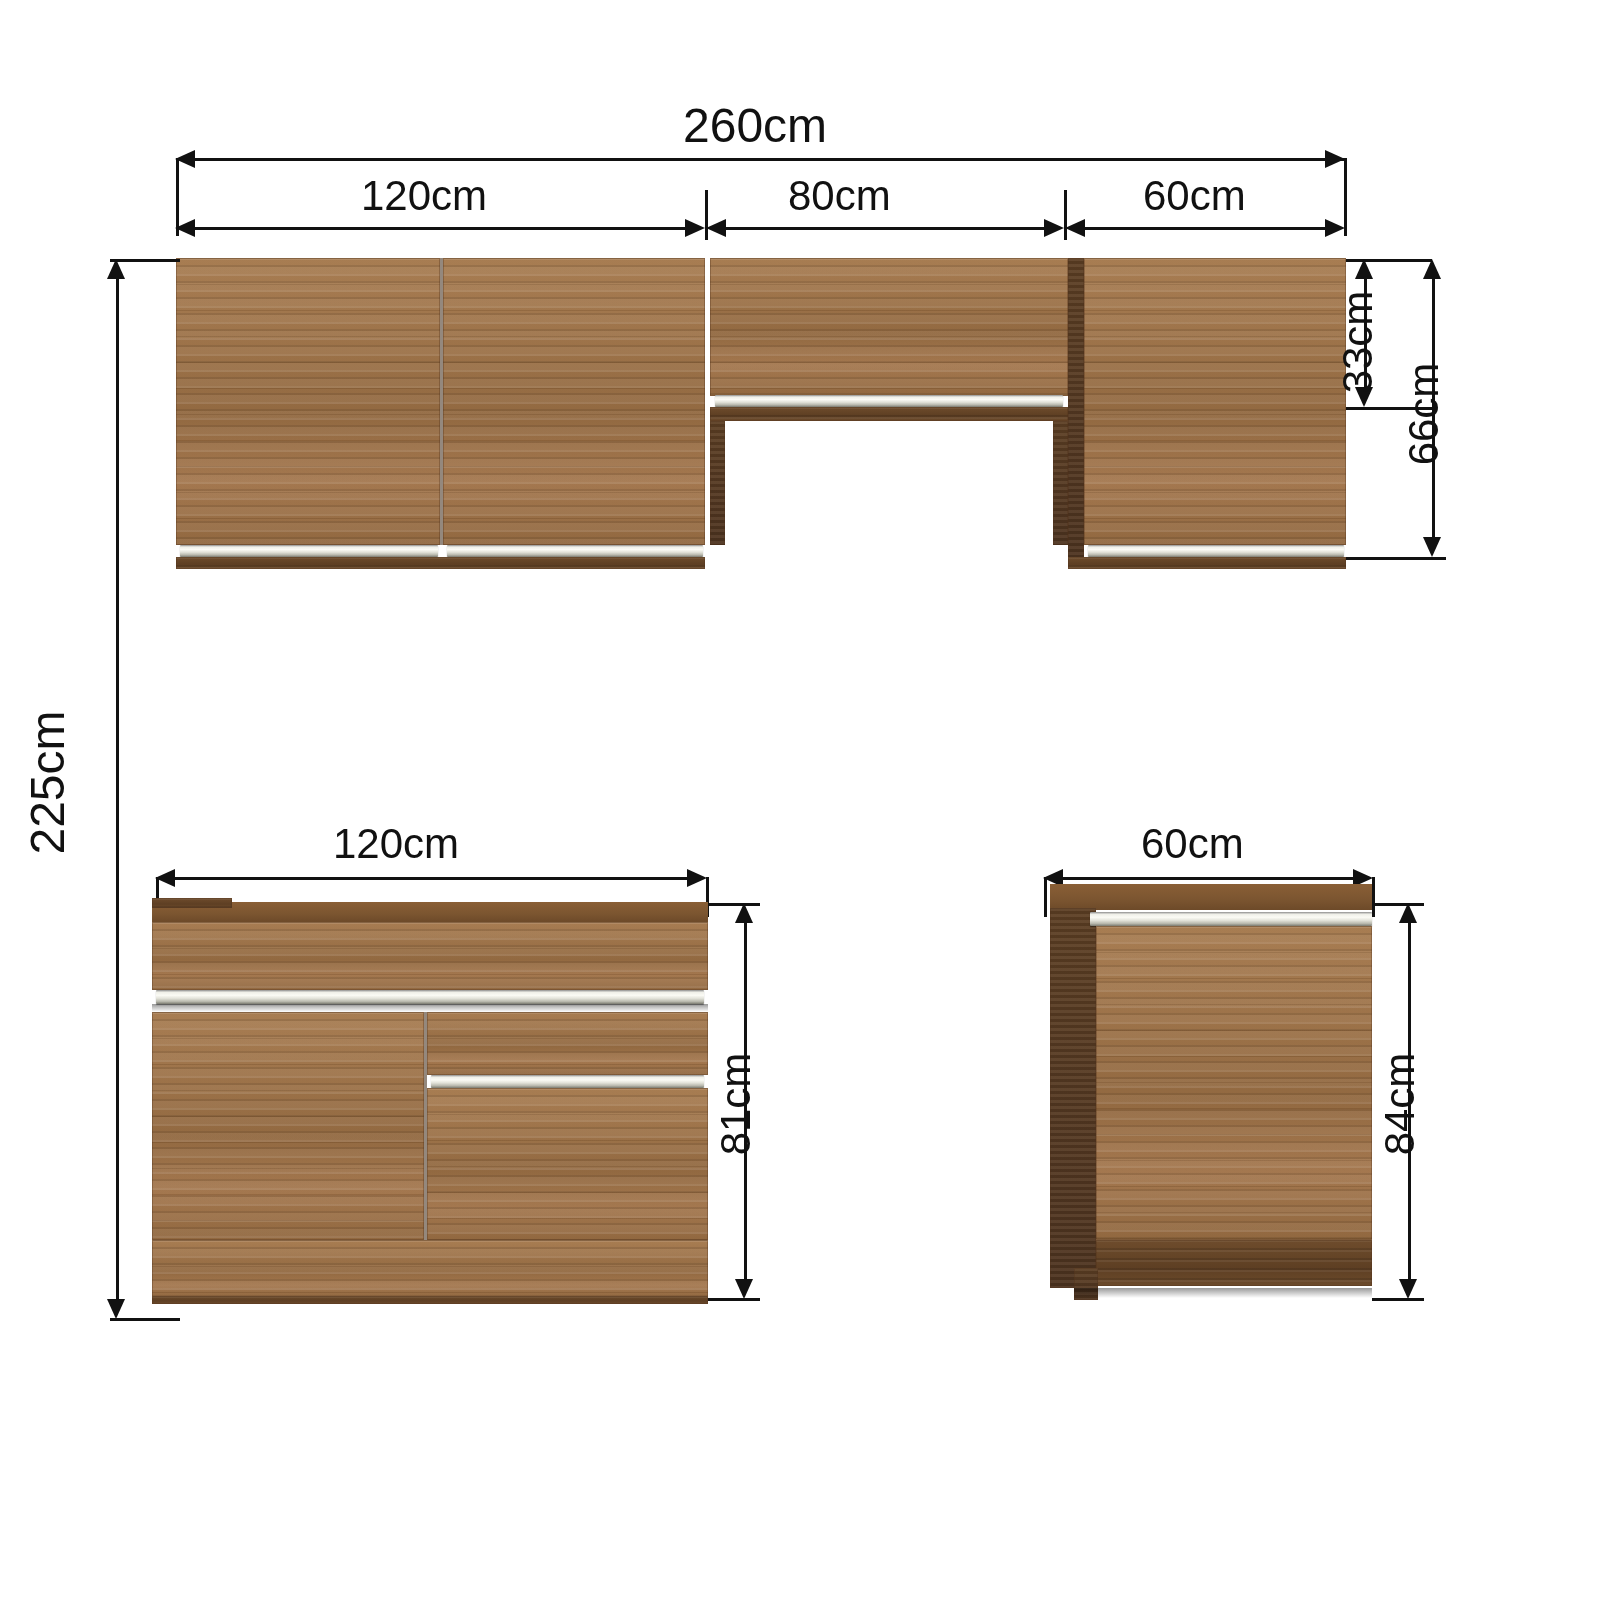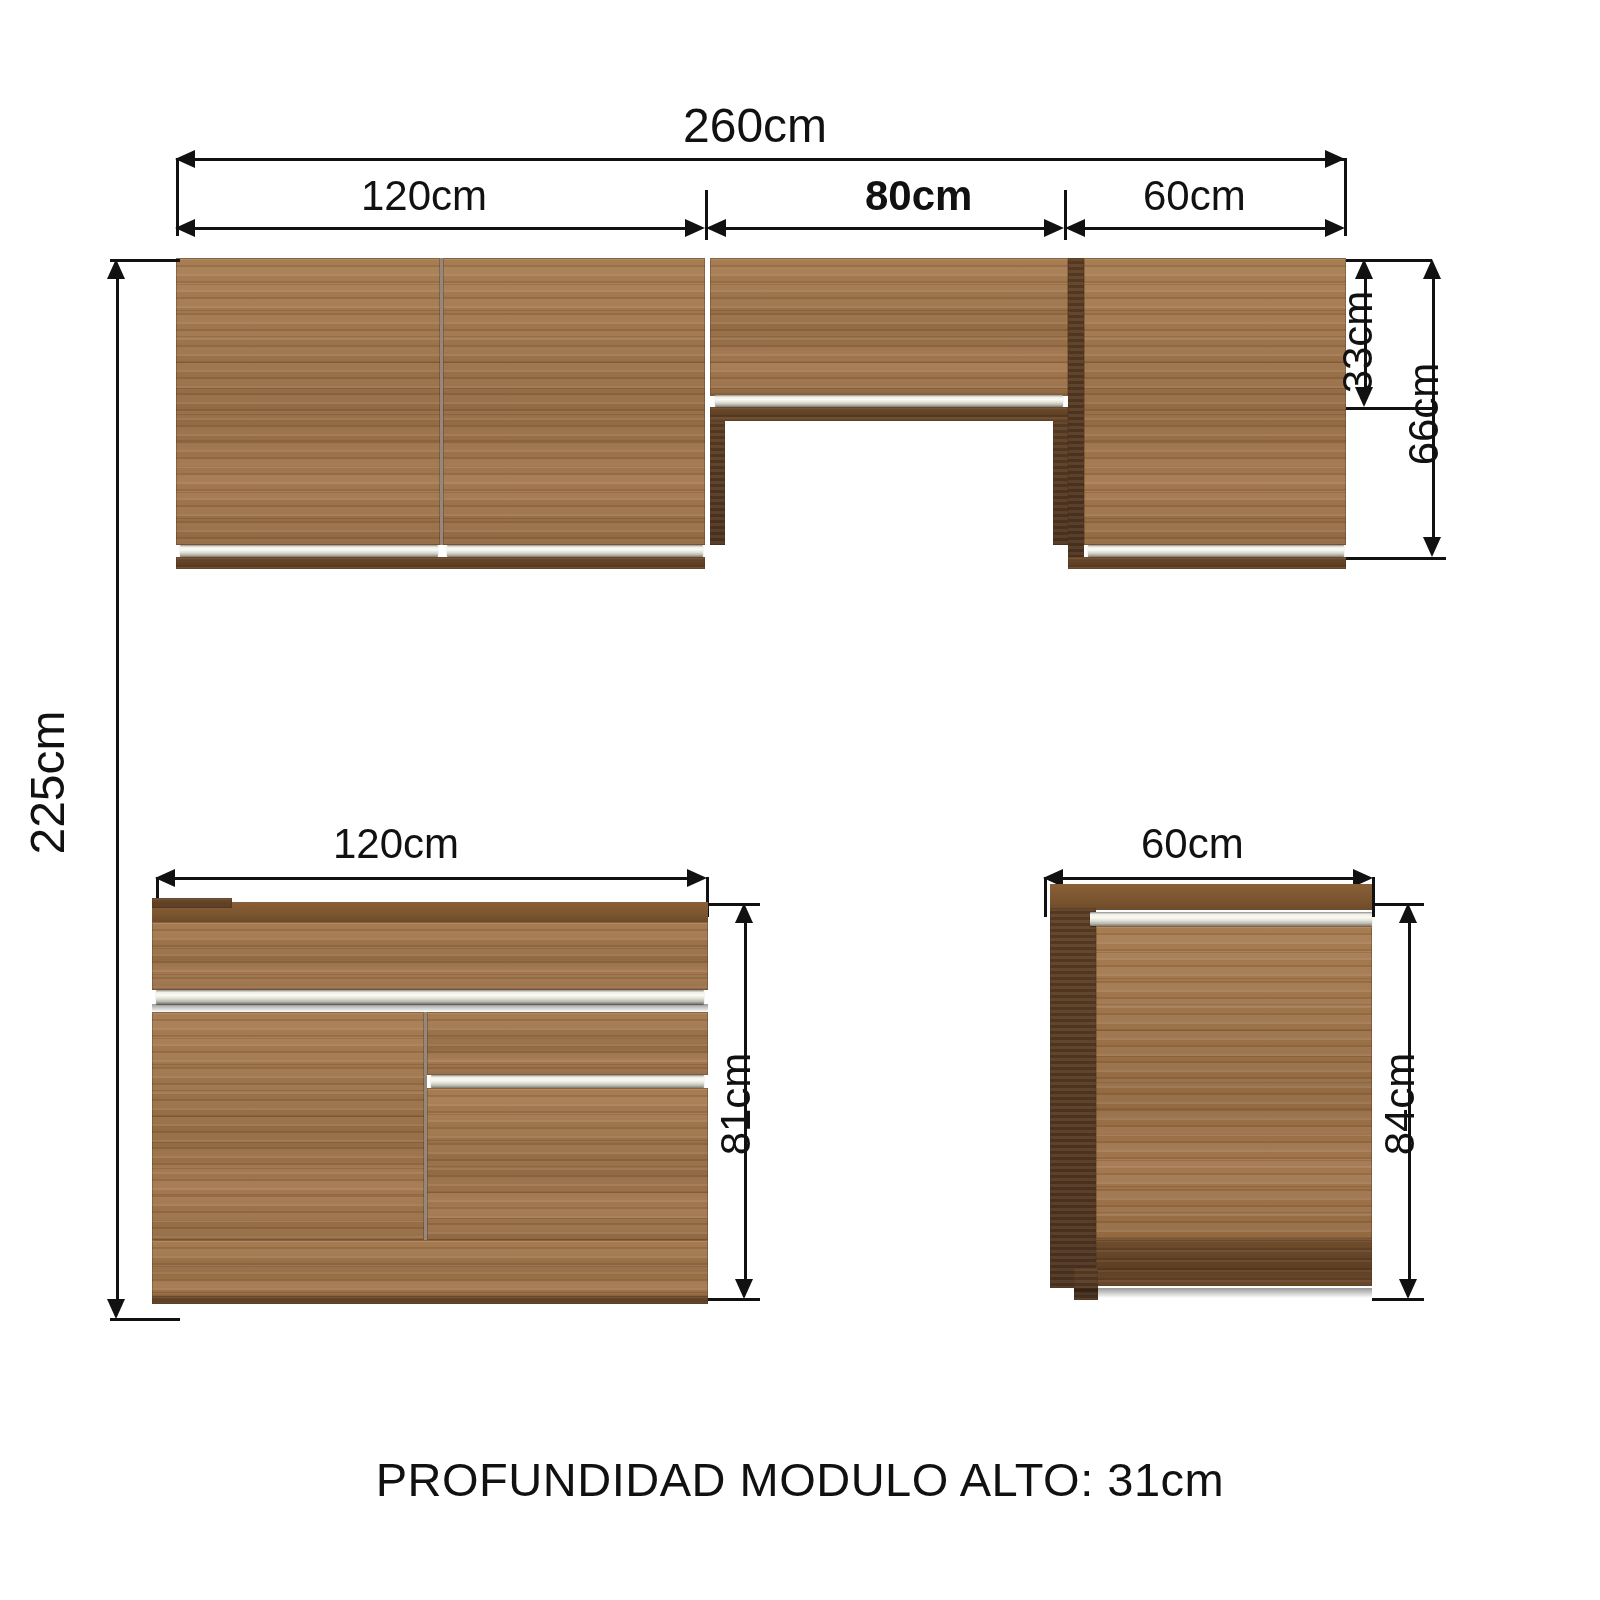--- a/index.html
+++ b/index.html
@@ -168,21 +168,21 @@
   <div class="arrow arrow-right" style="left:1325px; top:150px;"></div>
   <div class="tick-v" style="left:176px; top:158px; height:78px;"></div>
   <div class="tick-v" style="left:1344px; top:158px; height:78px;"></div>
 
   <div class="dim-label abs" style="left:361px; top:172px;">120cm</div>
   <div class="hline" style="left:195px; top:227px; width:490px;"></div>
   <div class="arrow arrow-left" style="left:175px; top:219px;"></div>
   <div class="arrow arrow-right" style="left:685px; top:219px;"></div>
   <div class="tick-v" style="left:705px; top:190px; height:50px;"></div>
 
-  <div class="dim-label abs" style="left:865px; top:172px;font-weight:bold;">80cm</div>
+  <div class="dim-label abs" style="left:788px; top:172px;">80cm</div>
   <div class="hline" style="left:726px; top:227px; width:318px;"></div>
   <div class="arrow arrow-left" style="left:706px; top:219px;"></div>
   <div class="arrow arrow-right" style="left:1044px; top:219px;"></div>
   <div class="tick-v" style="left:1064px; top:190px; height:50px;"></div>
 
   <div class="dim-label abs" style="left:1143px; top:172px;">60cm</div>
   <div class="hline" style="left:1085px; top:227px; width:240px;"></div>
   <div class="arrow arrow-left" style="left:1065px; top:219px;"></div>
   <div class="arrow arrow-right" style="left:1325px; top:219px;"></div>
 
@@ -269,15 +269,14 @@
   <div class="wood side" style="left:1074px; top:1268px; width:24px; height:32px;"></div>
   <div class="shadow-strip" style="left:1074px; top:1288px; width:298px; height:10px;"></div>
 
   <div class="tick-h" style="left:1372px; top:903px; width:52px;"></div>
   <div class="tick-h" style="left:1372px; top:1298px; width:52px;"></div>
   <div class="vline" style="left:1408px; top:922px; height:358px;"></div>
   <div class="arrow arrow-up" style="left:1399px; top:903px;"></div>
   <div class="arrow arrow-down" style="left:1399px; top:1279px;"></div>
   <div class="dim-label abs rot90" style="left: 1376px; top: 1080px; transform: translate(-27.5px, 0px) rotate(-90deg);">84cm</div>
 
-  <div class="caption" style="left:0; top:1452px;">PROFUNDIDAD MODULO ALTO: 31cm</div>
 
 </div>
 
 </body></html>

